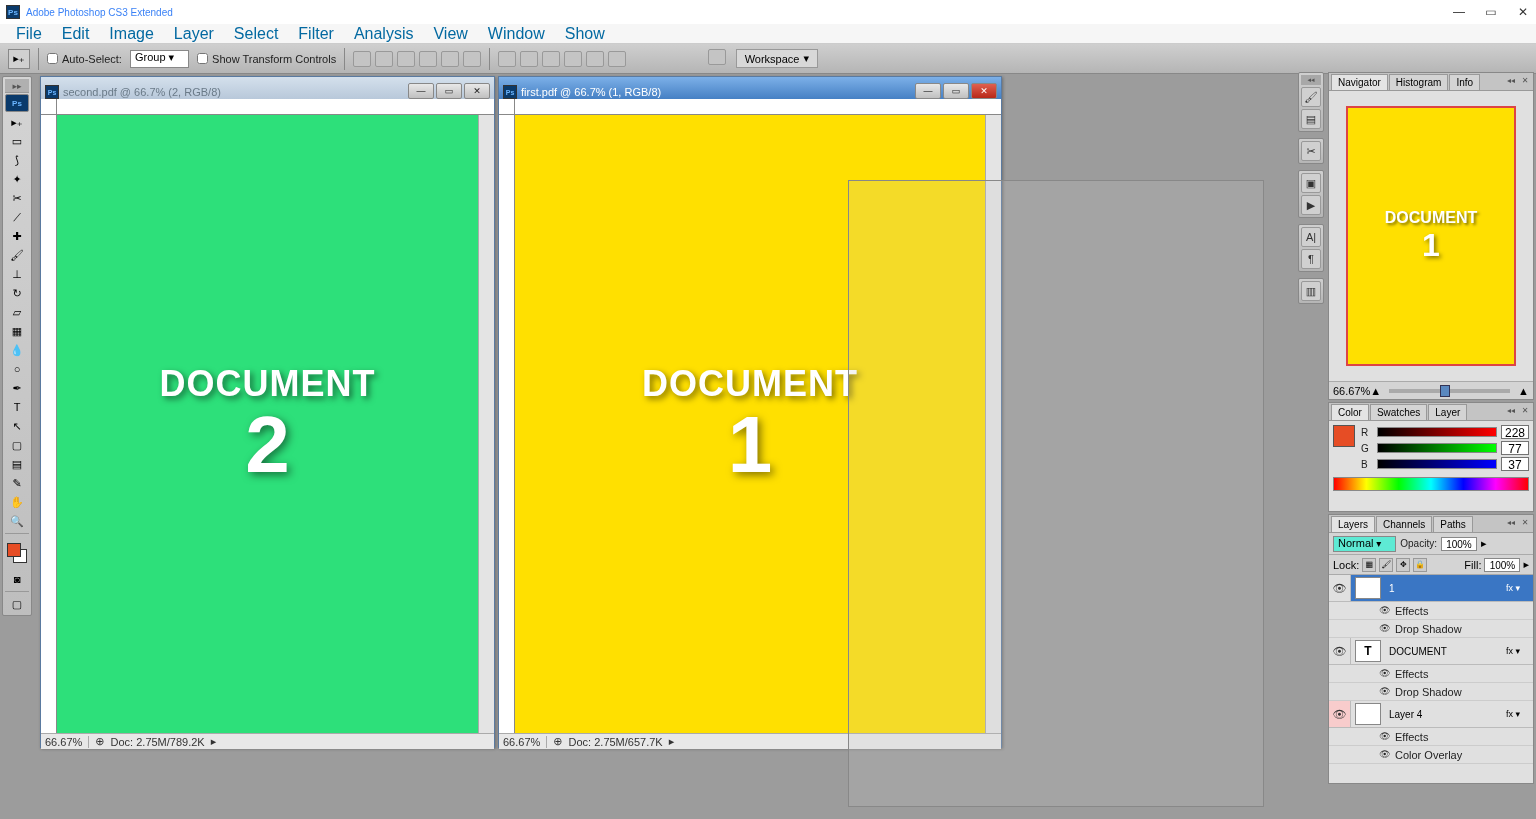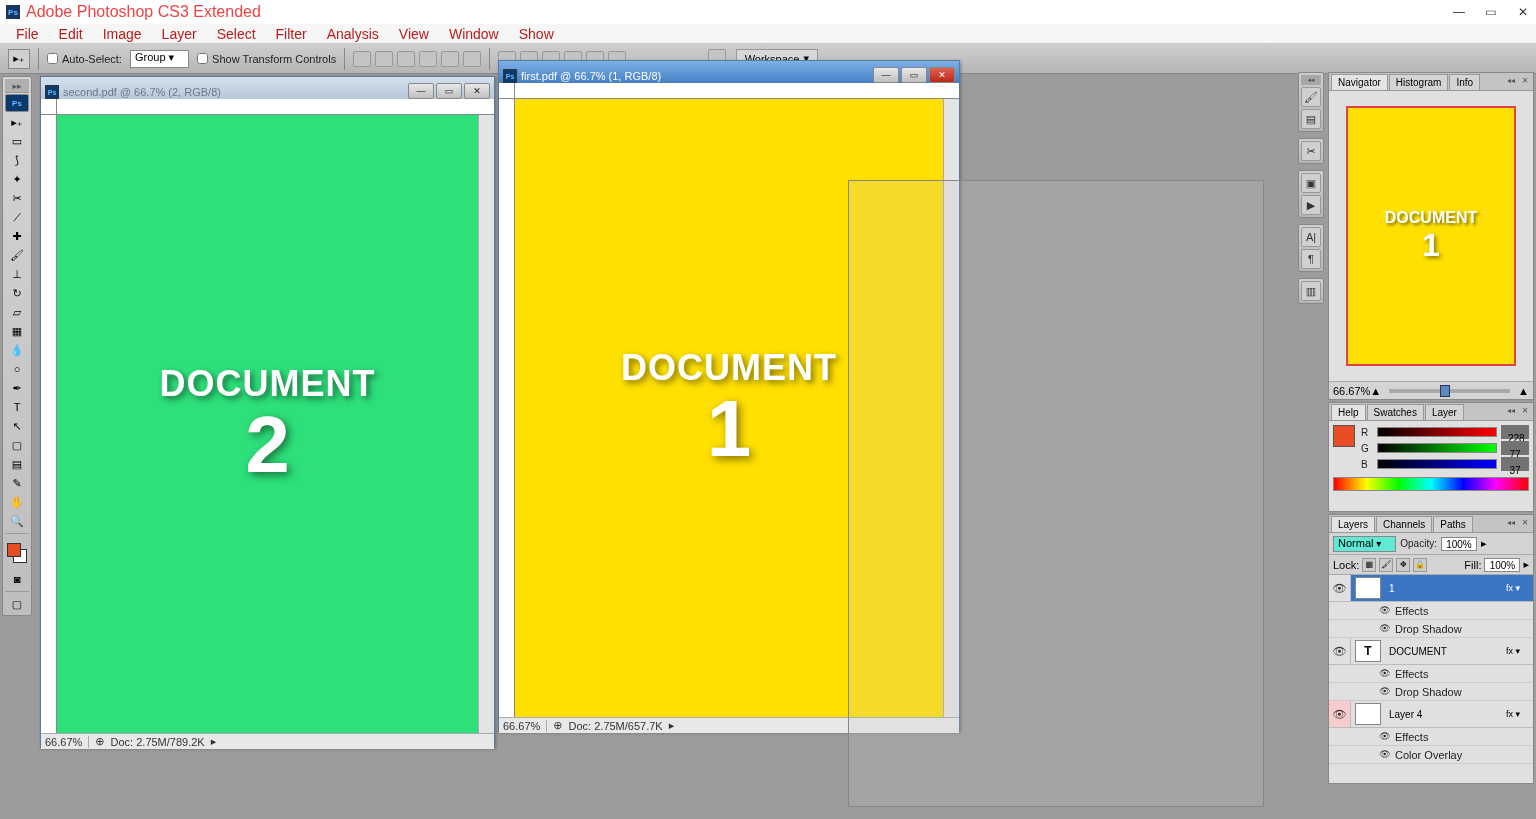--- a/index.html
+++ b/index.html
@@ -1,24 +1,24 @@
 <!DOCTYPE html>
 <html><head>
 <meta charset="utf-8">
 <style>
 *{margin:0;padding:0;box-sizing:border-box;font-family:"Segoe UI",Tahoma,sans-serif;font-size:11px;user-select:none}
 body{width:1536px;height:819px;background:#9c9c9c;overflow:hidden;position:relative}
 .titlebar{height:24px;background:#fff;display:flex;align-items:center;padding:0 6px;justify-content:space-between}
 .titlebar-left{display:flex;align-items:center;gap:6px}
 .ps-logo{width:14px;height:14px;background:#0a3a6b;border:1px solid #333;color:#6bb5ff;font-size:8px;display:flex;align-items:center;justify-content:center;font-weight:bold}
-.title-text{font-size:16px;color:#ef4444}
+.title-text{font-size:10px;color:#3b82f6}
 .win-controls{display:flex;gap:18px;align-items:center}
 .win-btn{width:14px;height:14px;display:flex;align-items:center;justify-content:center;color:#333;font-size:12px}
 .menubar{height:20px;background:#f6f6f6;display:flex;align-items:center;padding:0 6px;gap:0;border-bottom:1px solid #ccc}
-.menu-item{padding:2px 10px;font-size:14px;color:#b91c1c;cursor:default}
+.menu-item{padding:2px 10px;font-size:16px;color:#0369a1;cursor:default}
 .optbar{height:30px;background:linear-gradient(#cfcfcf,#b5b5b5);border-bottom:1px solid #888;display:flex;align-items:center;padding:0 8px;gap:8px}
 .opt-cursor{width:22px;height:20px;background:#d0d0d0;border:1px solid #888;display:flex;align-items:center;justify-content:center;font-size:11px}
 .opt-chk{display:flex;align-items:center;gap:4px;font-size:11px;color:#222}
 .opt-chk input{width:11px;height:11px}
 .opt-select{height:18px;background:#fff;border:1px solid #888;padding:0 14px 0 4px;font-size:11px;position:relative}
 .opt-sep{width:1px;height:22px;background:#888}
 .opt-iconrow{display:flex;gap:4px}
 .opt-icon{width:18px;height:16px;background:#c4c4c4;border:1px solid #999;border-radius:2px}
 .opt-workspace{margin-left:auto;margin-right:710px;display:flex;align-items:flex-start;gap:10px}
 .opt-ws-btn{background:#d8d8d8;border:1px solid #999;padding:2px 8px;font-size:11px;display:flex;align-items:center;gap:4px}
@@ -69,21 +69,21 @@
 .nav-preview .ntext{color:#fff;font-weight:bold;font-size:16px;text-shadow:2px 2px 3px rgba(0,0,0,.5)}
 .nav-preview .nnum{color:#fff;font-weight:bold;font-size:32px;text-shadow:2px 2px 4px rgba(0,0,0,.5)}
 .nav-zoom-row{height:18px;background:#d4d4d4;border-top:1px solid #aaa;display:flex;align-items:center;padding:0 4px;font-size:10px;justify-content:space-between}
 .nav-slider{flex:1;height:4px;background:#aaa;margin:0 8px;position:relative}
 .nav-thumb{position:absolute;left:42%;top:-4px;width:10px;height:12px;background:#5a88c0;border:1px solid #335}
 .color-body{height:90px;padding:4px}
 .color-sw{width:22px;height:22px;background:#e64d25;border:1px solid #555}
 .rgb-row{display:flex;align-items:center;gap:4px;margin-bottom:2px}
 .rgb-label{width:12px;font-size:10px;color:#222}
 .rgb-slider{flex:1;height:10px;position:relative;border:1px solid #888}
-.rgb-val{width:28px;height:14px;background:#fff;border:7px solid #737373;font-size:10px;text-align:center;line-height:14px}
+.rgb-val{width:28px;height:14px;background:#fff;border:1px solid #737373;font-size:12px;text-align:center;line-height:14px}
 .spectrum{height:14px;background:linear-gradient(90deg,#f00,#ff0,#0f0,#0ff,#00f,#f0f,#f00);margin-top:4px;border:1px solid #888}
 .layers-body{min-height:250px;background:#e0e0e0}
 .layers-opts{height:22px;background:#d4d4d4;border-bottom:1px solid #aaa;display:flex;align-items:center;padding:0 4px;gap:4px;font-size:10px}
 .blend-sel{height:16px;background:#5eead4;border:1px solid #888;padding:0 14px 0 4px;font-size:10px}
 .opacity-lbl{font-size:10px;color:#222}
 .opacity-val{width:36px;height:14px;background:#fff;border:1px solid #888;font-size:10px;text-align:center;line-height:14px}
 .lock-row{height:20px;background:#d4d4d4;border-bottom:1px solid #aaa;display:flex;align-items:center;padding:0 4px;gap:3px;font-size:10px}
 .lock-ico{width:14px;height:14px;background:#ccc;border:1px solid #999;font-size:8px;display:flex;align-items:center;justify-content:center}
 .layer-row{display:flex;align-items:center;border-bottom:1px solid #bbb;min-height:26px}
 .layer-row.sel{background:#3a76c4;color:#fff}
@@ -222,21 +222,21 @@
     <div class="scroll-v"></div>
     <div class="doc-status">
       <span class="zoom-val">66.67%</span>
       <span>⊕</span>
       <span>Doc: 2.75M/789.2K</span>
       <span>▸</span>
     </div>
   </div>
 </div>
 
-<div class="doc-window" style="left:498px;top:60px;width:462px;height:672px">
+<div class="doc-window" style="left:498px;top:76px;width:504px;height:672px">
   <div class="doc-titlebar active">
     <div class="doc-title-left">
       <div class="doc-ps-icon">Ps</div>
       <div class="doc-title active">first.pdf @ 66.7% (1, RGB/8)</div>
     </div>
     <div class="doc-winbtns">
       <div class="doc-wbtn">—</div>
       <div class="doc-wbtn">▭</div>
       <div class="doc-wbtn close-active">✕</div>
     </div>
@@ -312,21 +312,21 @@
       <span>▲</span>
     </div>
   </div>
 
   <div class="panel" style="position:relative">
     <div class="panel-close">
         <div class="pc-btn">◂◂</div>
         <div class="pc-btn">✕</div>
       </div>
     <div class="panel-tabs">
-      <div class="ptab active">Help</div>
+      <div class="ptab active">Color</div>
       <div class="ptab">Swatches</div>
       <div class="ptab">Layer</div>
     </div>
     <div class="panel-body color-body">
       <div style="display:flex;gap:6px">
         <div class="color-sw"></div>
         <div style="flex:1">
           <div class="rgb-row">
               <div class="rgb-label">R</div>
               <div class="rgb-slider" style="background:linear-gradient(90deg,#000,#f00)"></div>

